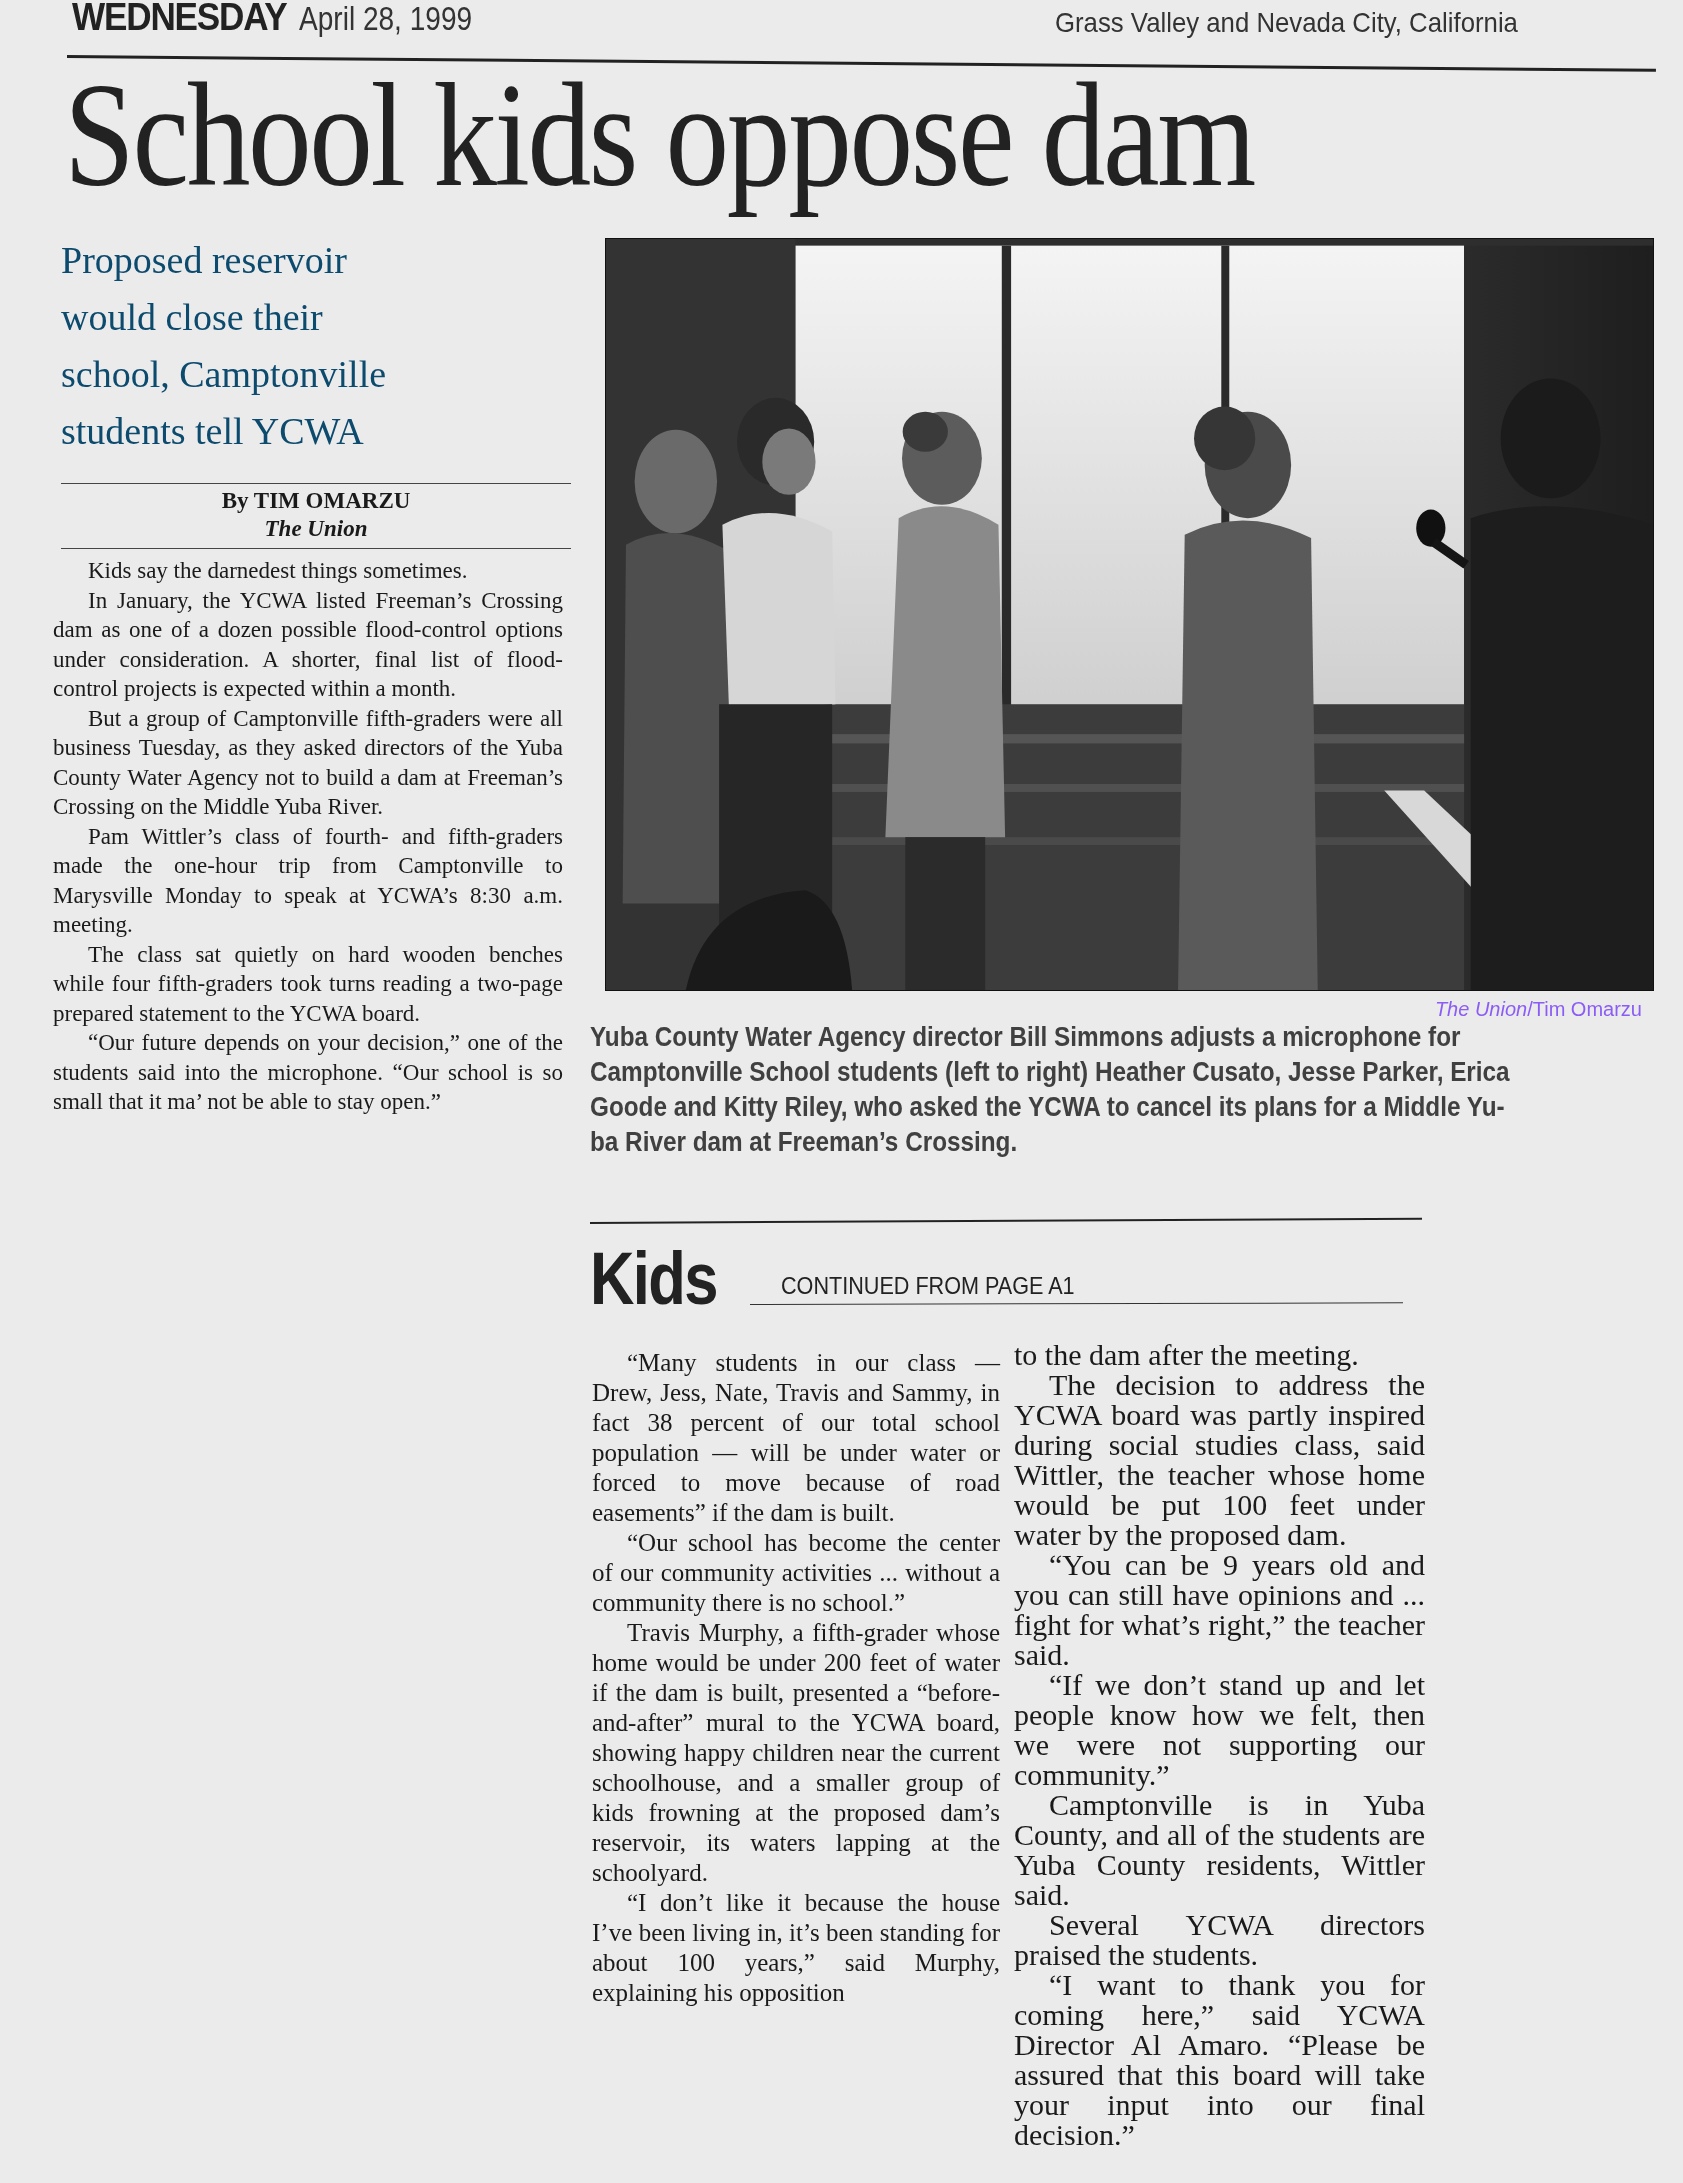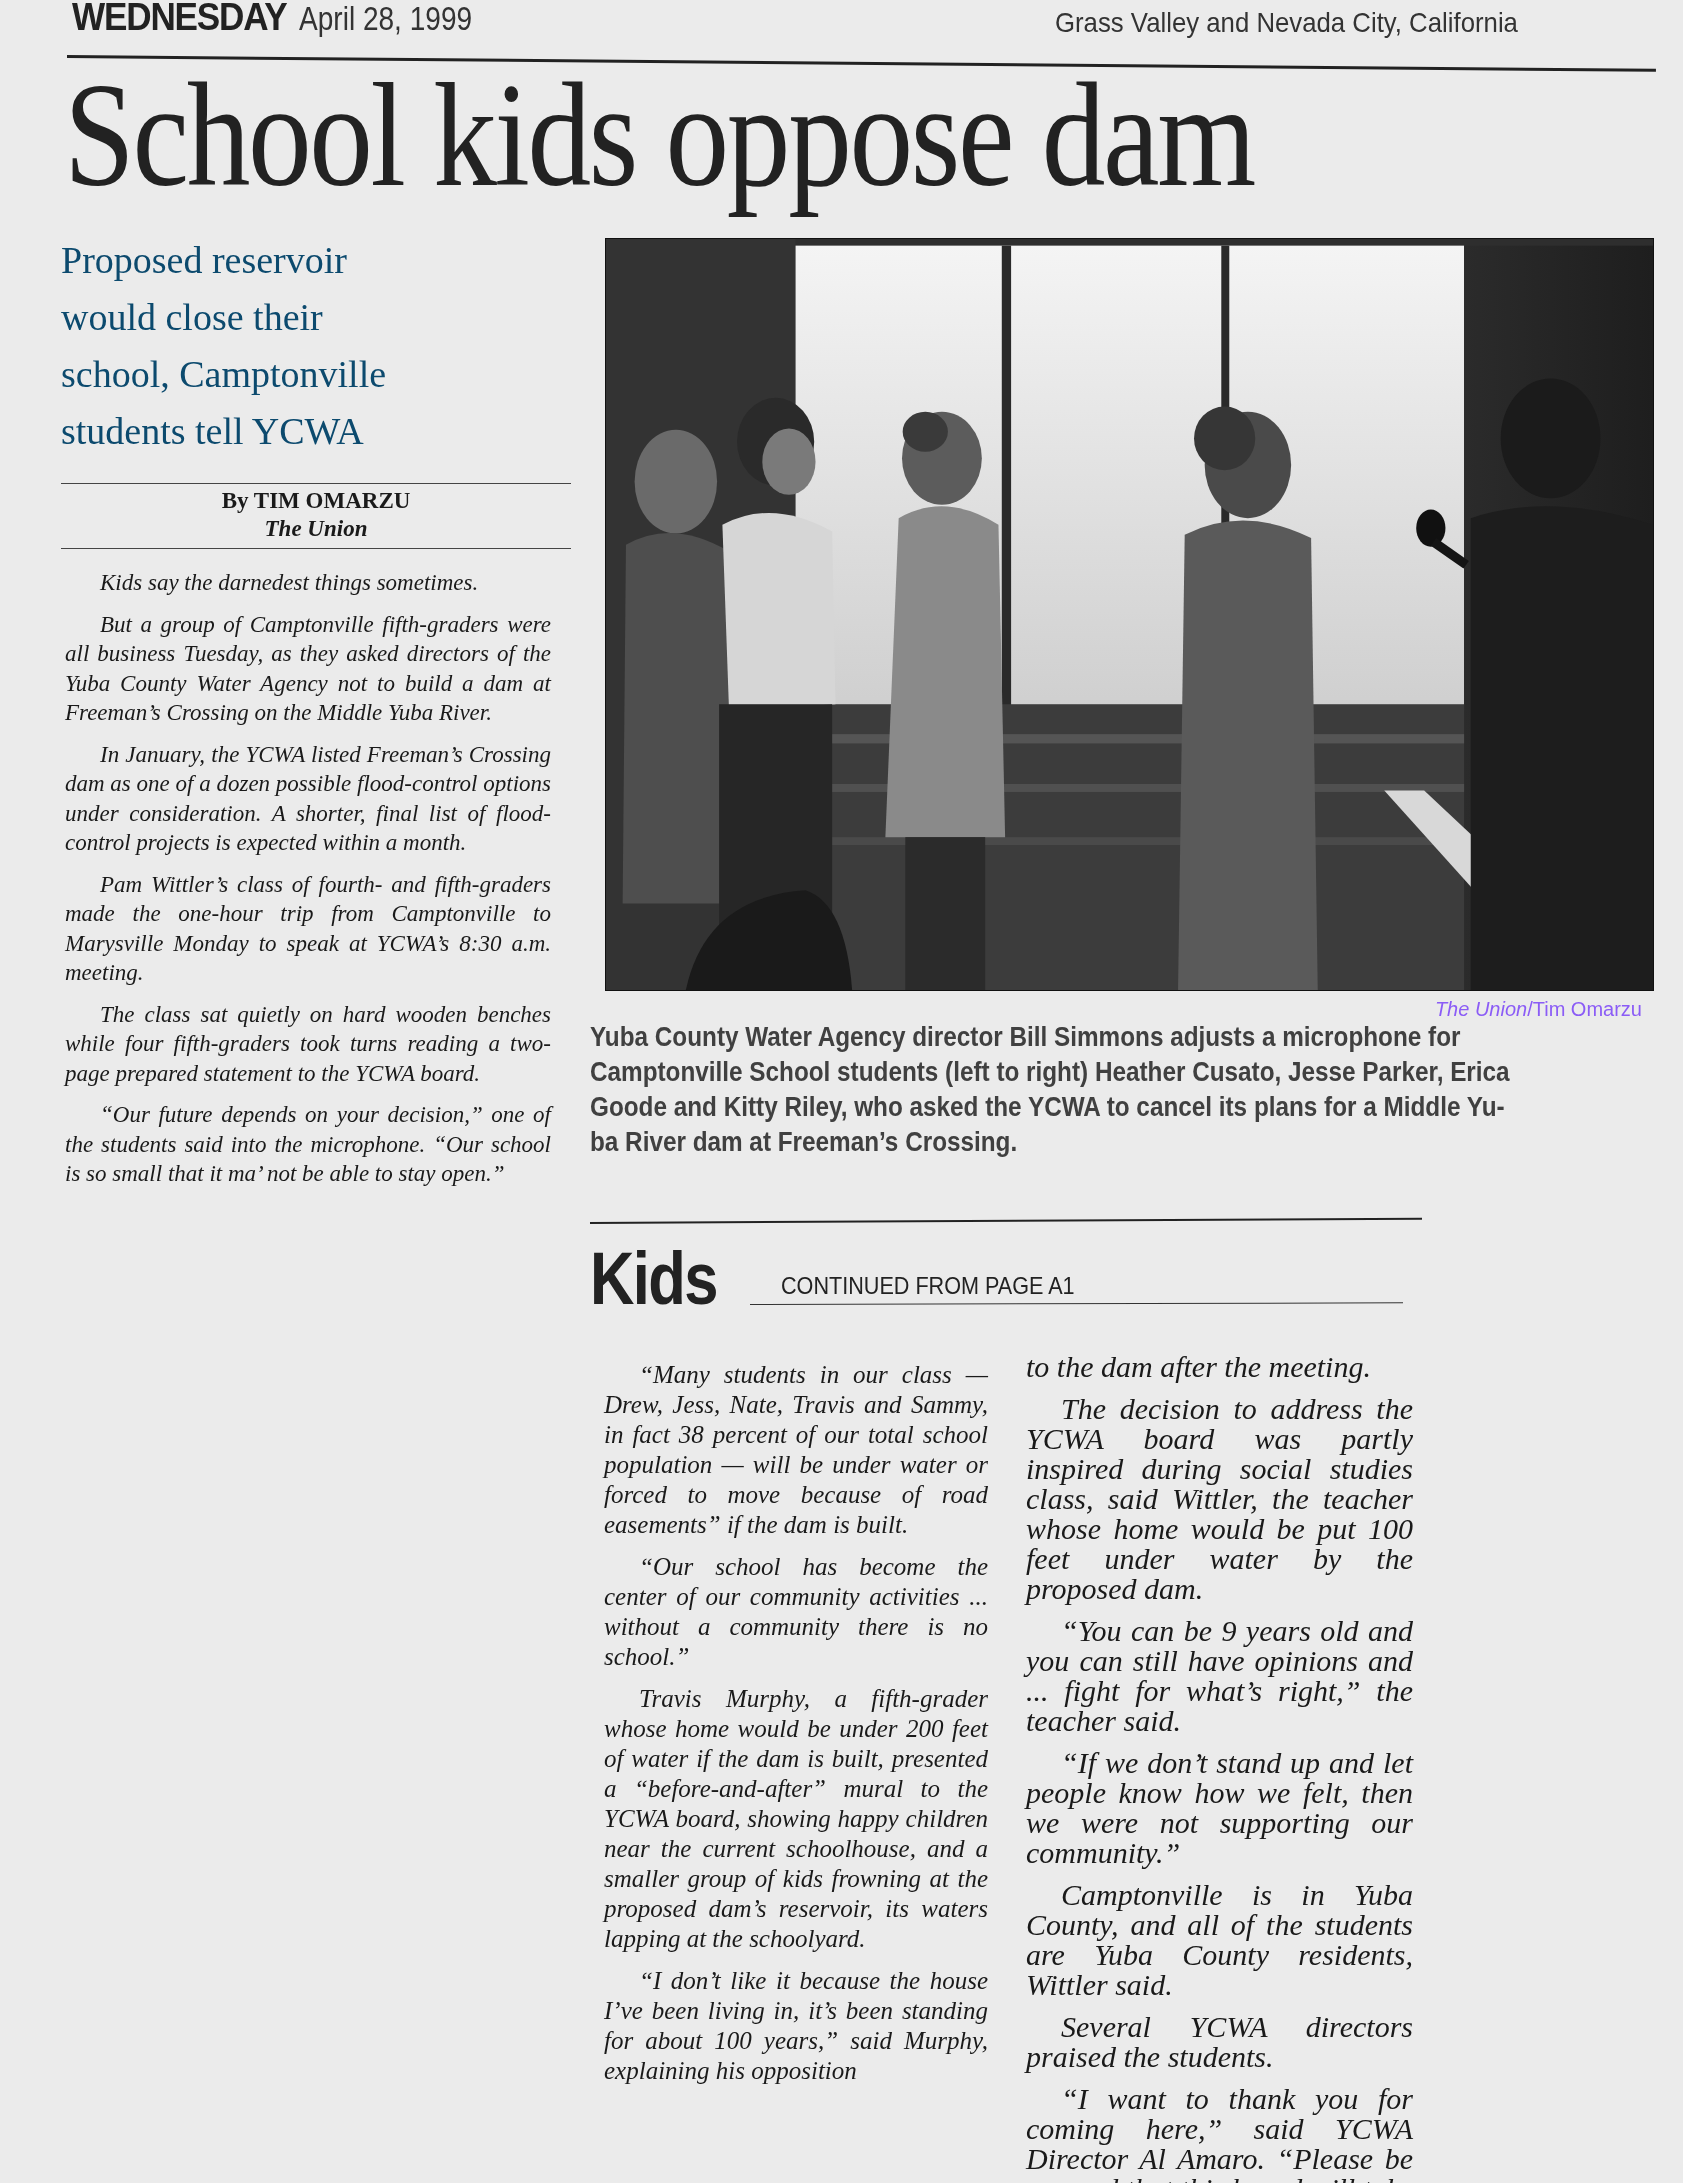--- a/index.html
+++ b/index.html
@@ -102,24 +102,23 @@
     font-size: 23px;
     line-height: 28px;
   }
 
   
   .body-col {
     font-family: "Liberation Serif", serif;
     color: #1a1a1a;
   }
   .body-col p {
-    margin: 12px;
+    margin: 0;
     text-indent: 35px;
     text-align: justify;
-    font-style: italic;
   }
   .col-left {
     left: 53px; top: 556px; width: 510px;
     font-size: 23px;
     line-height: 29.5px;
   }
   .col-mid {
     left: 592px; top: 1348px; width: 408px;
     font-size: 25px;
     line-height: 30px;
@@ -222,22 +221,22 @@
 
 <div class="abs by-rule" style="top:483px;"></div>
 <div class="abs byline">
   <div class="name">By TIM OMARZU</div>
   <div class="paper">The Union</div>
 </div>
 <div class="abs by-rule" style="top:548px;"></div>
 
 <div class="abs body-col col-left">
   <p>Kids say the darnedest things sometimes.</p>
+  <p>In January, the YCWA listed Freeman’s Crossing dam as one of a dozen possible flood-control options under consideration. A shorter, final list of flood-control projects is expected within a month.</p>
   <p>But a group of Camptonville fifth-graders were all business Tuesday, as they asked directors of the Yuba County Water Agency not to build a dam at Freeman’s Crossing on the Middle Yuba River.</p>
-  <p>In January, the YCWA listed Freeman’s Crossing dam as one of a dozen possible flood-control options under consideration. A shorter, final list of flood-control projects is expected within a month.</p>
   <p>Pam Wittler’s class of fourth- and fifth-graders made the one-hour trip from Camptonville to Marysville Monday to speak at YCWA’s 8:30 a.m. meeting.</p>
   <p>The class sat quietly on hard wooden benches while four fifth-graders took turns reading a two-page prepared statement to the YCWA board.</p>
   <p>“Our future depends on your decision,” one of the students said into the microphone. “Our school is so small that it ma’ not be able to stay open.”</p>
 </div>
 
 <div class="abs photo">
   <svg viewBox="0 0 1574 1130" preserveAspectRatio="none">
     <defs>
       <linearGradient id="win" x1="0" y1="0" x2="0" y2="1">
         <stop offset="0" stop-color="#f4f4f4"></stop>

